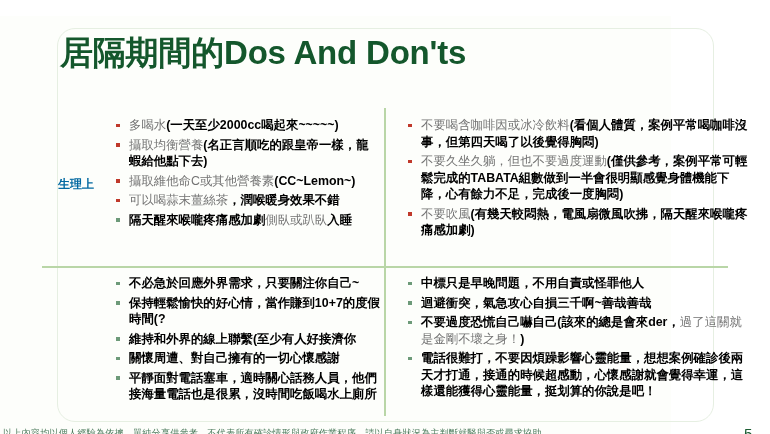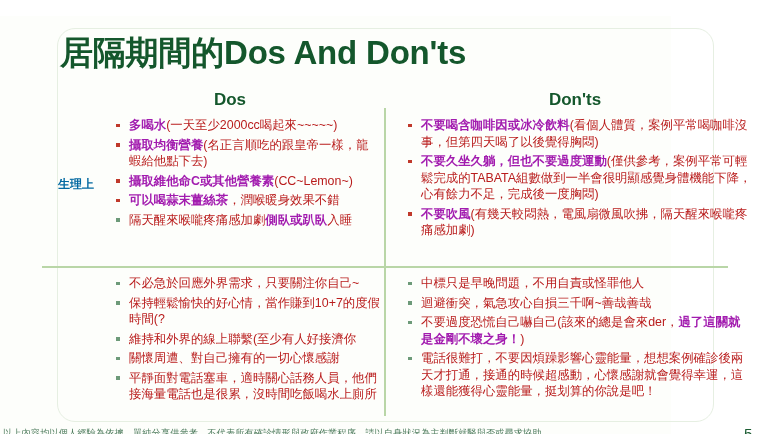--- a/index.html
+++ b/index.html
@@ -115,24 +115,24 @@
     position: absolute;
     left: 4px;
     top: 6.5px;
     width: 3.5px;
     height: 3.5px;
     background: #6d9a79;
   }
   .bullet.accent::before { background: #c0392b; }
 
   .bullet b {
-    color: #a21caf;
-    font-weight: bold;
-  }
-  .bullet .norm { color: #b91c1c; font-weight: normal; }
+    color: #737373;
+    font-weight: normal;
+  }
+  .bullet .norm { color: #000000; font-weight: bold; }
 
   
   #footer {
     position: absolute;
     left: 3px;
     top: 411px;
     font-size: 9.2px;
     color: #4c7a5c;
     letter-spacing: 0.1px;
     white-space: nowrap;
@@ -148,23 +148,21 @@
 </style>
 </head>
 <body>
 
 <div id="slide">
 
   <div id="card"></div>
 
   <div id="title">居隔期間的Dos And Don'ts</div>
 
-  <div id="head-dos" class="col-head">Dos</div>
-
-  <div id="head-donts" class="col-head">Don'ts</div>
+
 
   <div id="v-divider"></div>
   <div id="h-divider"></div>
 
   <div id="label-physical" class="row-label">生理上</div>
 
 
   <div id="list-dos-physical" class="bullets">
       <div class="bullet accent"><b>多喝水</b><span class="norm">(一天至少2000cc喝起來~~~~~)</span></div>
       <div class="bullet accent"><b>攝取均衡營養</b><span class="norm">(名正言順吃的跟皇帝一樣，龍蝦給他點下去)</span></div>

